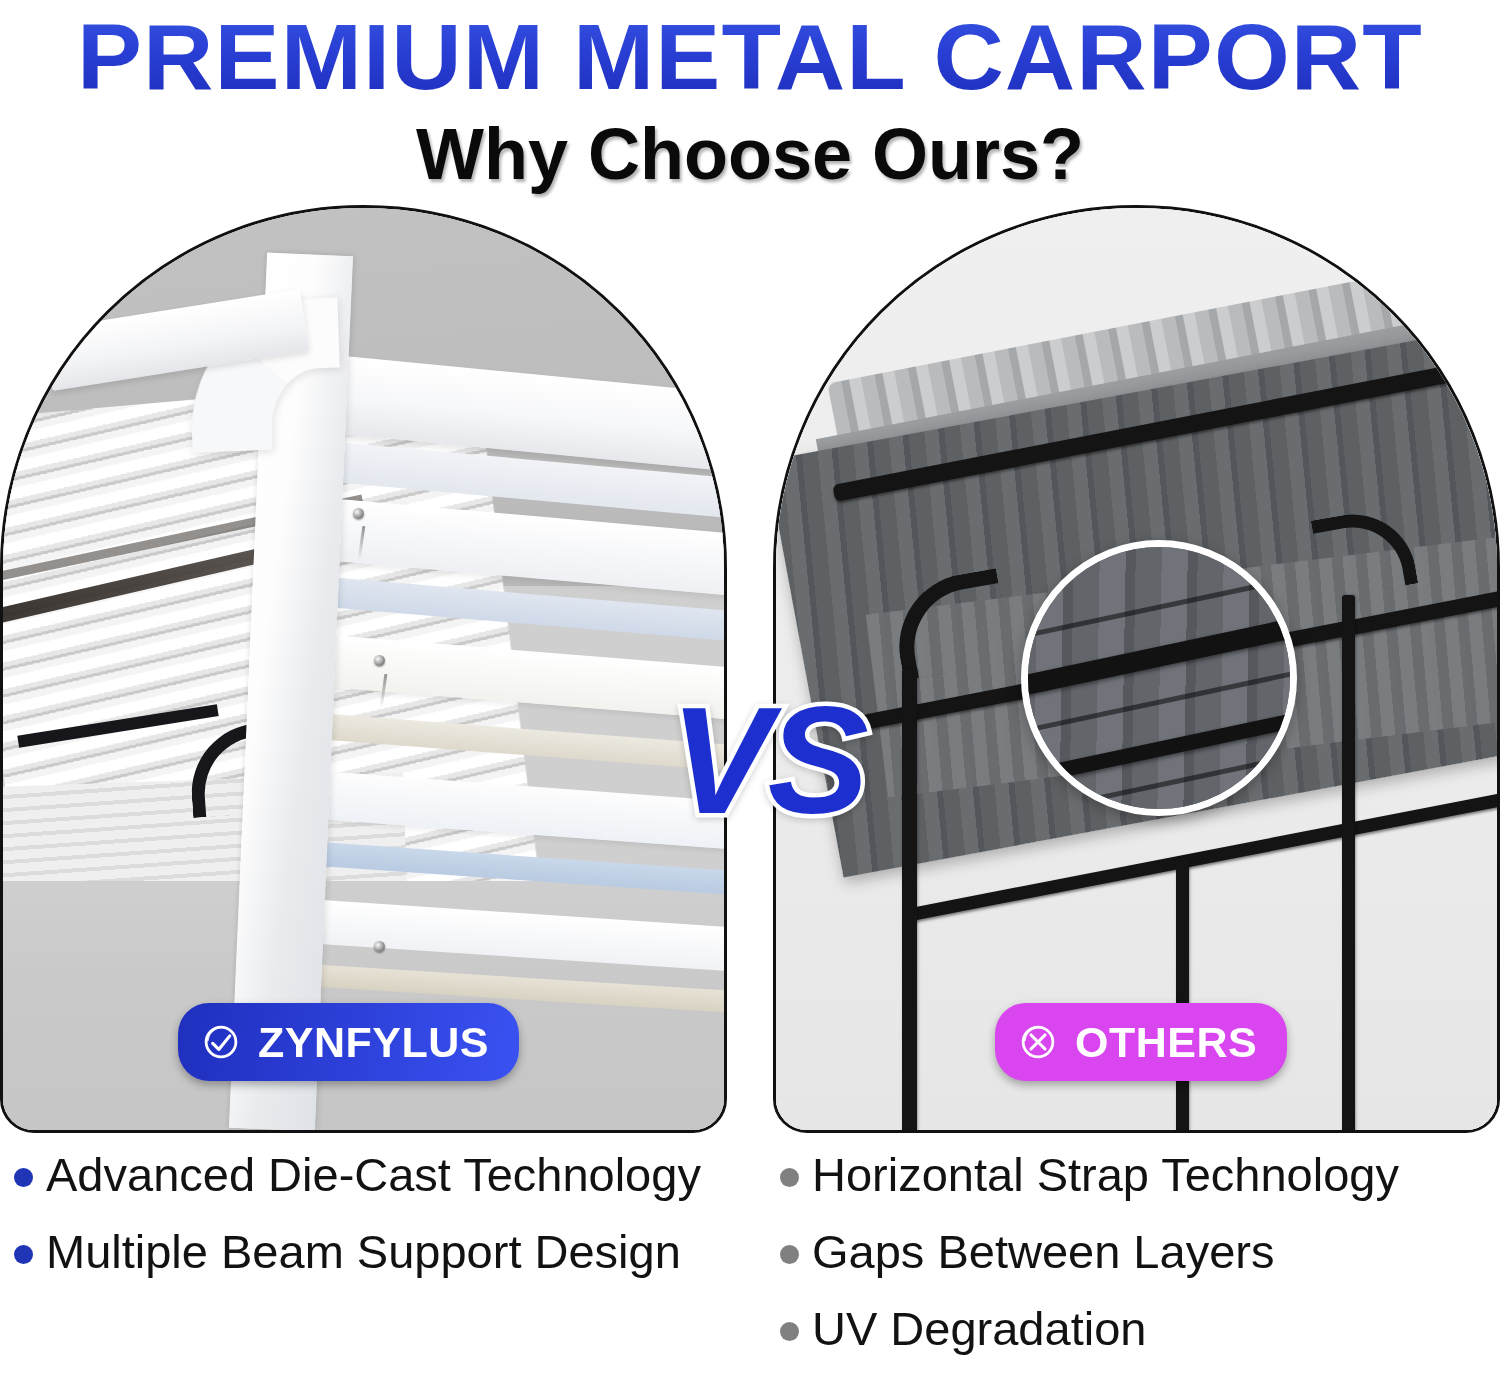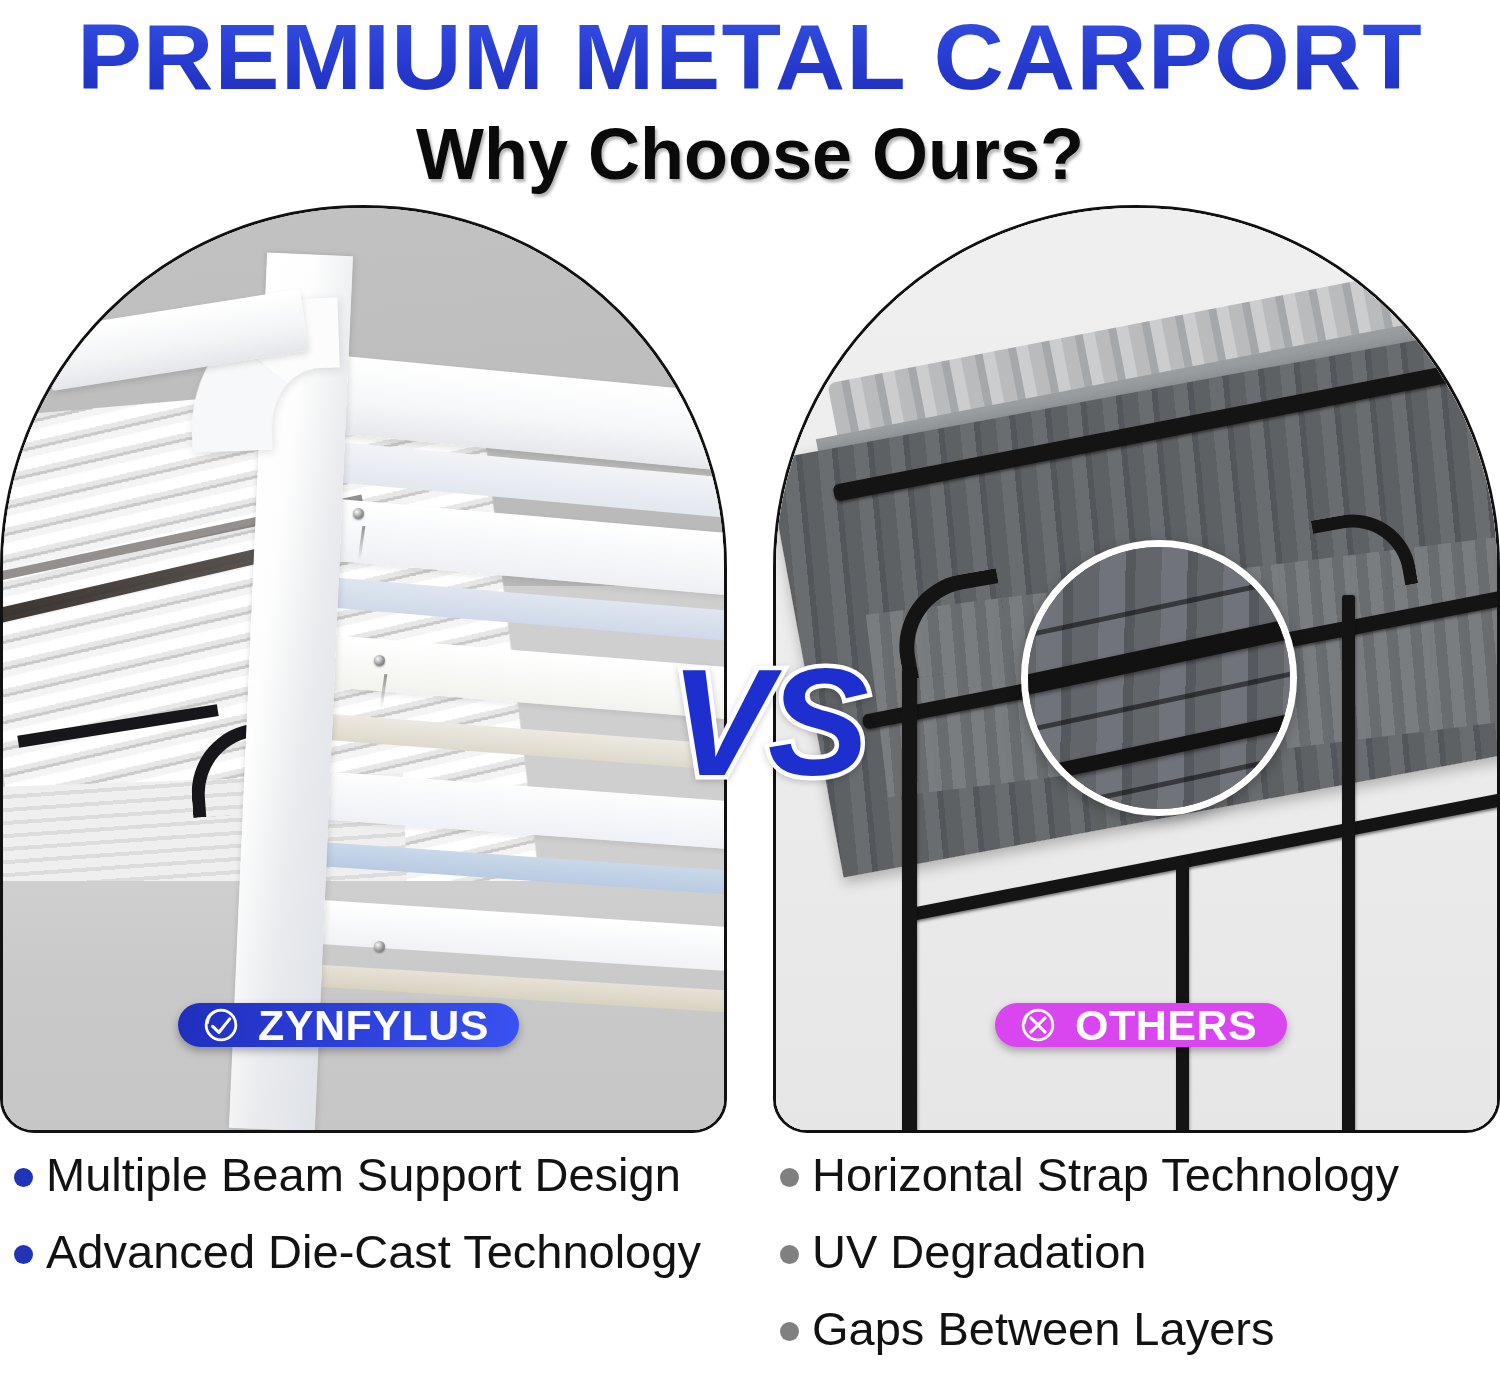--- a/index.html
+++ b/index.html
@@ -312,21 +312,21 @@
   }
   .mag-gap.g1{ top:20%; }
   .mag-gap.g2{ top:56%; }
   .mag-gap.g3{ top:88%; }
 
   
   .vs{
     position:absolute;
     left:665px; top:646px;
     width:205px; height:190px;
-    display:flex; align-items:flex-start; justify-content:center;
+    display:flex; align-items:flex-end; justify-content:center;
     z-index:40;
     pointer-events:none;
   }
   .vs-text{
     font-family:"Liberation Sans Narrow","Liberation Sans",sans-serif;
     font-weight:700; font-style:italic;
     font-size:152px;
     line-height:1;
     color:#1d2fcf;
     letter-spacing:-4px;
@@ -334,21 +334,21 @@
     paint-order:stroke fill;
     filter:drop-shadow(0 2px 3px rgba(0,0,0,.18));
   }
 
   
   .badge{
     position:absolute;
     display:flex; align-items:center;
     gap:16px;
     padding:0 30px 0 22px;
-    height:44px;
+    height:78px;
     border-radius:31px;
     z-index:30;
     box-shadow:0 4px 9px rgba(0,0,0,.30);
   }
   .badge.ours{
     left:178px; top:1003px;
     background:linear-gradient(100deg,#1f2fbe 0%,#2b3ed6 45%,#3a52f2 100%);
   }
   .badge.others{
     left:995px; top:1003px;
@@ -504,35 +504,35 @@
     <path d="M9 22 A16 16 0 0 1 30 8" fill="none" stroke="#ffffff" stroke-width="2.1" stroke-linecap="round" opacity="0.85"></path>
   </svg>
   <span class="badge-label">OTHERS</span>
 </div>
 
 <div class="lists">
 
   <div class="col left-col">
     <div class="bullet-row">
       <span class="dot blue"></span>
-      <span class="bullet-text">Multiple Beam Support Design</span>
+      <span class="bullet-text">Advanced Die-Cast Technology</span>
     </div>
     <div class="bullet-row">
       <span class="dot blue"></span>
-      <span class="bullet-text">Advanced Die-Cast Technology</span>
+      <span class="bullet-text">Multiple Beam Support Design</span>
     </div>
   </div>
 
   <div class="col right-col">
     <div class="bullet-row">
       <span class="dot gray"></span>
       <span class="bullet-text">Horizontal Strap Technology</span>
     </div>
     <div class="bullet-row">
       <span class="dot gray"></span>
-      <span class="bullet-text">UV Degradation</span>
+      <span class="bullet-text">Gaps Between Layers</span>
     </div>
     <div class="bullet-row">
       <span class="dot gray"></span>
-      <span class="bullet-text">Gaps Between Layers</span>
+      <span class="bullet-text">UV Degradation</span>
     </div>
   </div>
 </div>
 
 </body></html>

